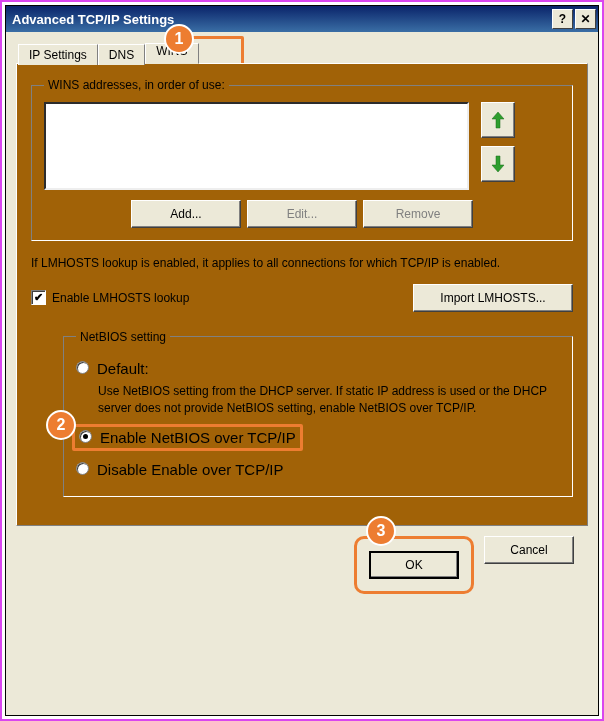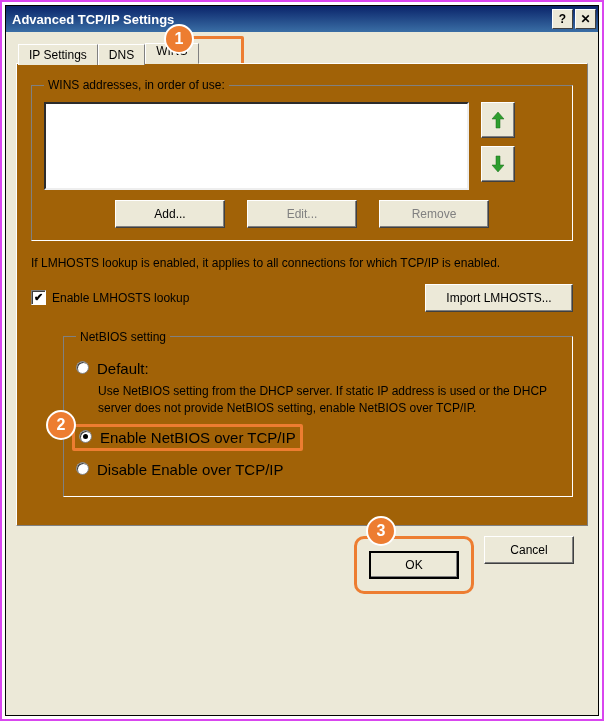--- a/index.html
+++ b/index.html
@@ -154,21 +154,21 @@
   .arrow-btn {
     width: 34px;
     height: 36px;
     display: flex;
     align-items: center;
     justify-content: center;
   }
   .arrow-svg { width: 14px; height: 18px; }
   .wins-btn-row {
     display: flex;
-    gap: 22px;
+    gap: 6px;
     justify-content: center;
     margin-top: 10px;
   }
   .wins-btn-row .btn { width: 110px; }
   .lmhosts-text {
     font-size: 12px;
     line-height: 1.4;
     margin: 2px 0 12px 0;
   }
   .lmhosts-row {
@@ -186,21 +186,21 @@
     width: 15px; height: 15px;
     background: #fff;
     border: 1px solid #808080;
     border-right-color: #fff;
     border-bottom-color: #fff;
     box-shadow: inset 1px 1px 0 #404040;
     display: flex; align-items: center; justify-content: center;
     font-size: 11px;
     font-weight: bold;
   }
-  .import-btn { width: 148px; }
+  .import-btn { width: 160px; }
   .radio-row {
     display: flex;
     align-items: flex-start;
     gap: 8px;
     font-size: 15px;
     margin: 6px 0;
   }
   .radio {
     width: 13px; height: 13px;
     border-radius: 50%;

